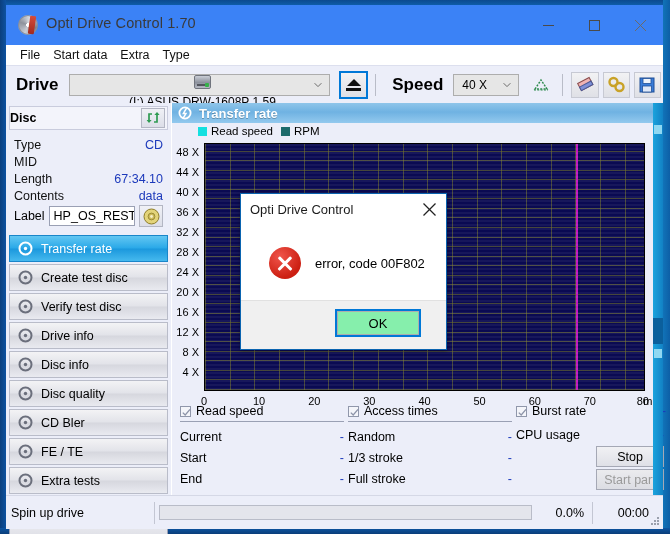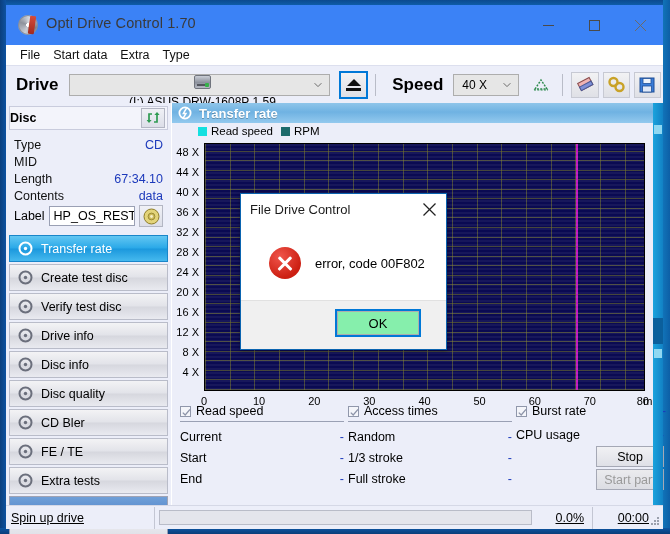--- a/index.html
+++ b/index.html
@@ -193,23 +193,23 @@
   .btnwrap { position:absolute; right:2px; }
 
   
   .vscroll { position:absolute; right:0; top:0; width:10px; bottom:0;
              background:linear-gradient(90deg,#1aa3dd,#1281c4); }
   .vscroll .thumb { position:absolute; left:0; width:10px; background:#0b5f9c; }
   .vscroll .nub   { position:absolute; left:1px; width:8px; height:9px; background:#8fd8f2; }
 
   
   .statusbar {
-    position:absolute; left:0; bottom:0; width:657px; height:24px;
+    position:absolute; left:0; bottom:0; width:657px; height:34px;
     background:#eceef9; border-top:1px solid #d5d8e6;
-    display:flex; align-items:center; font-size:12.5px;text-decoration:underline;
+    display:flex; align-items:center; font-size:12.5px;
   }
   .sb-text { width:148px; padding-left:5px; }
   .sb-sep { width:1px; height:22px; background:#c3c6d3; }
   .sb-prog { flex:1; display:flex; align-items:center; padding:0 4px; }
   .prog-track { flex:1; height:15px; background:#e4e5ec; border:1px solid #b9bcc8; }
   .sb-pct { width:56px; text-align:right; padding-right:8px; }
   .sb-time { width:70px; text-align:right; padding-right:14px; }
   .grip { position:absolute; right:3px; bottom:3px; width:10px; height:10px; }
 
   
@@ -600,21 +600,21 @@
             <rect x="7" y="4" width="2" height="2"></rect>
           <rect x="1" y="7" width="2" height="2"></rect>
             <rect x="4" y="4" width="2" height="2"></rect>
             <rect x="7" y="1" width="2" height="2"></rect>
         </g>
       </svg>
     </div>
 
     <div class="dlg">
       <div class="dlg-title">
-        <span>File Drive Control</span>
+        <span>Opti Drive Control</span>
         <div class="dlg-x">
           <svg width="13" height="13" viewBox="0 0 13 13">
             <line x1="0.5" y1="0.5" x2="12.5" y2="12.5" stroke="#222" stroke-width="1.2"></line>
             <line x1="12.5" y1="0.5" x2="0.5" y2="12.5" stroke="#222" stroke-width="1.2"></line>
           </svg>
         </div>
       </div>
       <div class="dlg-body">
         <div class="err-ico"></div>
         <div class="dlg-msg">error, code 00F802</div>

